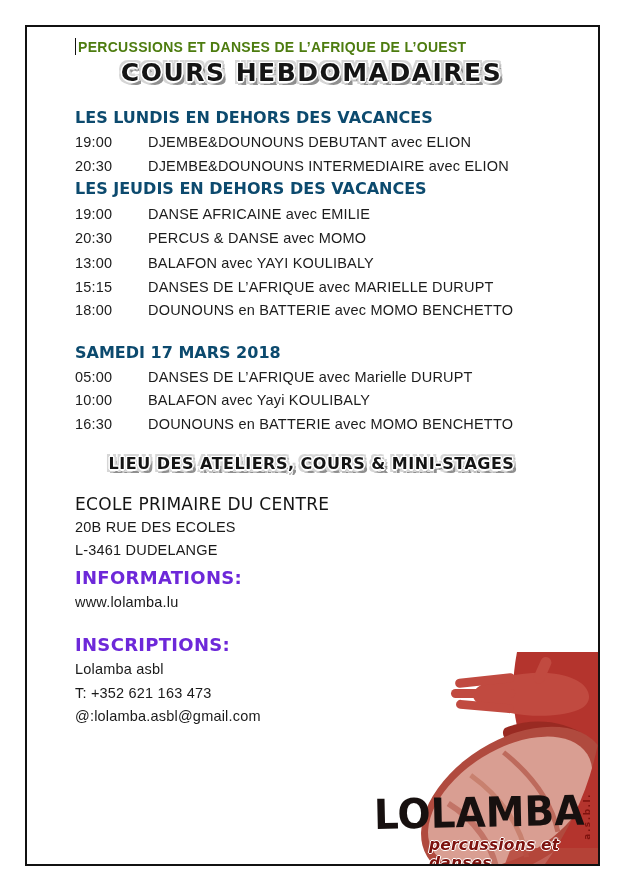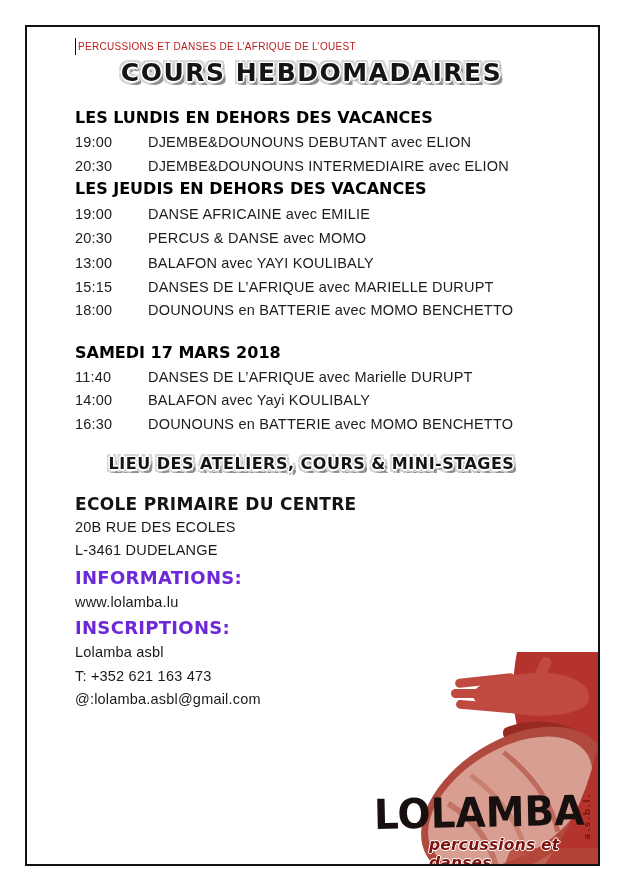--- a/index.html
+++ b/index.html
@@ -4,48 +4,48 @@
 <style>
   html,body{margin:0;padding:0;background:#ffffff;}
   body{width:625px;height:887px;position:relative;font-family:"Liberation Sans",sans-serif;color:#1a1a1a;overflow:hidden;}
 
   .page{position:absolute;left:25px;top:25px;width:575px;height:841px;
         box-sizing:border-box;border:2px solid #111;background:#fff;}
   .content{position:absolute;left:0;top:0;right:0;bottom:0;padding:11px 0 0 48px;box-sizing:border-box;}
 
   .title-row{display:flex;align-items:flex-start;height:18px;}
   .cursor{width:1px;height:17px;background:#111;margin-right:2px;}
-  .doc-title{font-size:10px;line-height:18px;letter-spacing:0.3px;color:#b91c1c;}
+  .doc-title{font-size:14px;line-height:18px;letter-spacing:0.3px;color:#4d7c0f;font-weight:bold;}
 
   .center{margin-left:-48px;width:569px;text-align:center;}
 
   .display{font-family:"DejaVu Sans",sans-serif;font-weight:bold;color:#151515;
     text-shadow:
       -1.5px 0 0 #ffffff, 1.5px 0 0 #ffffff, 0 -1.5px 0 #ffffff, 0 1.5px 0 #ffffff,
       -1px -1px 0 #ffffff, 1px -1px 0 #ffffff, -1px 1px 0 #ffffff, 1px 1px 0 #ffffff,
       -3px -3px 0 #d6d6d6, 3px -3px 0 #d6d6d6, -3px 3px 0 #d6d6d6,
       3.5px 3.5px 0 #8f8f8f, 0 3.5px 0 #bdbdbd, 3.5px 0 0 #bdbdbd;}
   .h-cours{font-size:25px;line-height:34px;letter-spacing:1.5px;}
   .h-mini{font-size:23px;line-height:32px;letter-spacing:1px;margin-top:18px;}
   .h-lieu{font-size:16px;line-height:25px;letter-spacing:0.5px;margin-top:15px;}
 
   .sub{font-family:"DejaVu Sans",sans-serif;font-weight:bold;font-size:16px;line-height:22px;
-       letter-spacing:0;color:#000000;}
+       letter-spacing:0;color:#0c4a6e;}
   .sub.mt17{margin-top:17px;} .sub.mt22{margin-top:22px;} .sub.mt19{margin-top:19px;}
 
   .row{display:flex;font-size:14.5px;line-height:23.5px;letter-spacing:0.2px;color:#1c1c1c;}
   .row.first{margin-top:2px;} .row.first3{margin-top:3px;}
   .time{width:73px;flex:none;}
 
-  .school{font-family:"DejaVu Sans",sans-serif;font-weight:bold;font-size:17px;line-height:24px;
+  .school{font-family:"DejaVu Sans",sans-serif;font-weight:normal;font-size:17px;line-height:24px;
           letter-spacing:0.3px;margin-top:16px;color:#141414;}
   .plain{font-size:14.5px;line-height:23px;letter-spacing:0.2px;}
   .label-big{font-family:"DejaVu Sans",sans-serif;font-weight:bold;font-size:18px;line-height:26px;
              letter-spacing:0.3px;color:#6d28d9;}
-  .label-big.mt3{margin-top:3px;} .label-big.mt1{margin-top:1px;}
+  .label-big.mt3{margin-top:3px;} .label-big.mt1{margin-top:18px;}
   .plain.lh235{line-height:23.5px;}
 
   .logo{position:absolute;right:0;bottom:0;width:237px;height:212px;overflow:hidden;}
   .logo svg{position:absolute;left:0;top:0;}
   .logo-name{position:absolute;left:13px;top:138px;font-family:"DejaVu Sans",sans-serif;
              font-weight:bold;font-size:39px;line-height:46px;color:#17100f;
              transform:rotate(-1.2deg) scaleY(1.06);letter-spacing:0;}
   .logo-suffix{position:absolute;right:6px;top:141px;writing-mode:vertical-rl;transform:rotate(180deg);
                font-family:"DejaVu Sans",sans-serif;font-weight:bold;font-size:9px;
                letter-spacing:1.5px;color:#7d120e;}
@@ -95,25 +95,25 @@
       <span class="time">15:15</span>
       <span>DANSES DE L’AFRIQUE avec MARIELLE DURUPT</span>
     </div>
     <div class="row">
       <span class="time">18:00</span>
       <span>DOUNOUNS en BATTERIE avec MOMO BENCHETTO</span>
     </div>
 
     <div class="sub mt19">SAMEDI 17 MARS 2018</div>
     <div class="row first">
-      <span class="time">11:40</span>
+      <span class="time">05:00</span>
       <span>DANSES DE L’AFRIQUE avec Marielle DURUPT</span>
     </div>
     <div class="row">
-      <span class="time">14:00</span>
+      <span class="time">10:00</span>
       <span>BALAFON avec Yayi KOULIBALY</span>
     </div>
     <div class="row">
       <span class="time">16:30</span>
       <span>DOUNOUNS en BATTERIE avec MOMO BENCHETTO</span>
     </div>
 
     <div class="display h-lieu center">LIEU DES ATELIERS, COURS &amp; MINI-STAGES</div>
 
     <div class="school">ECOLE PRIMAIRE DU CENTRE</div>

